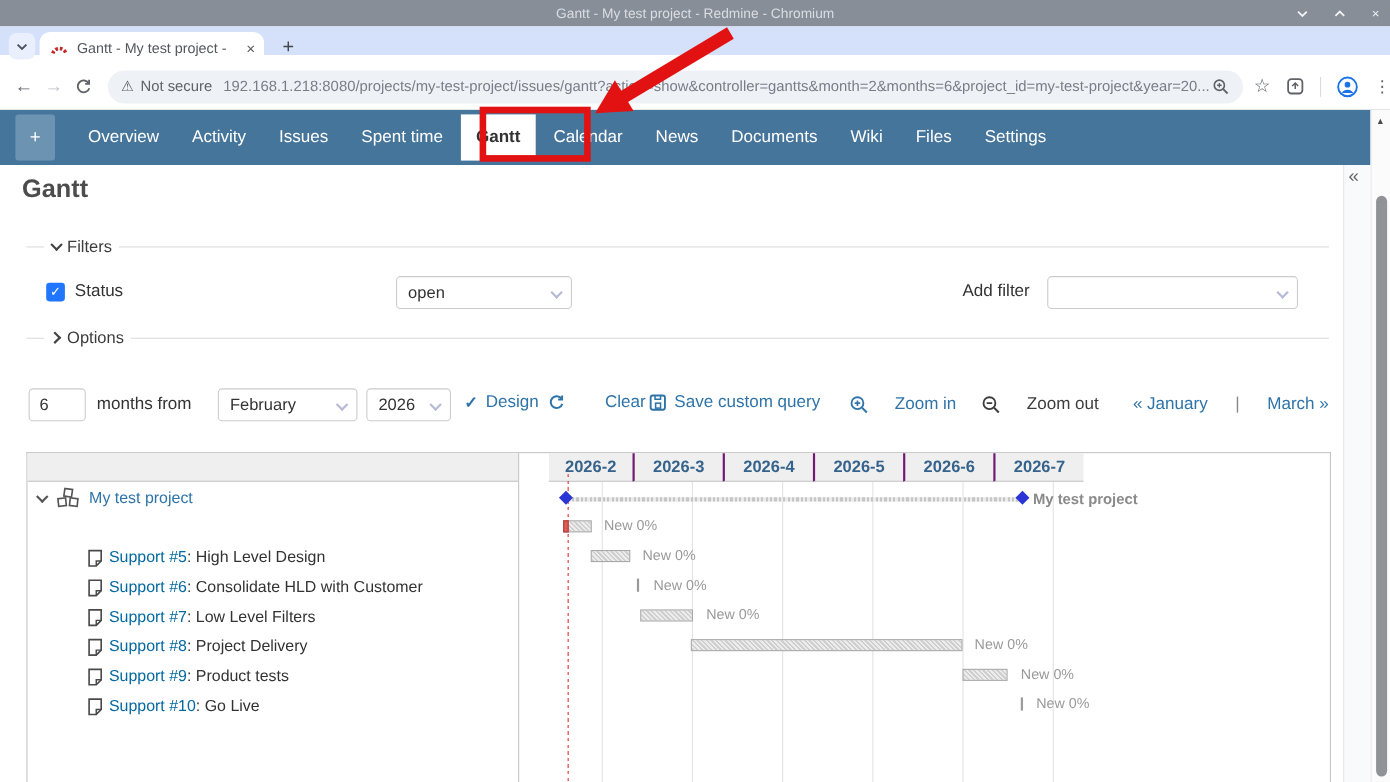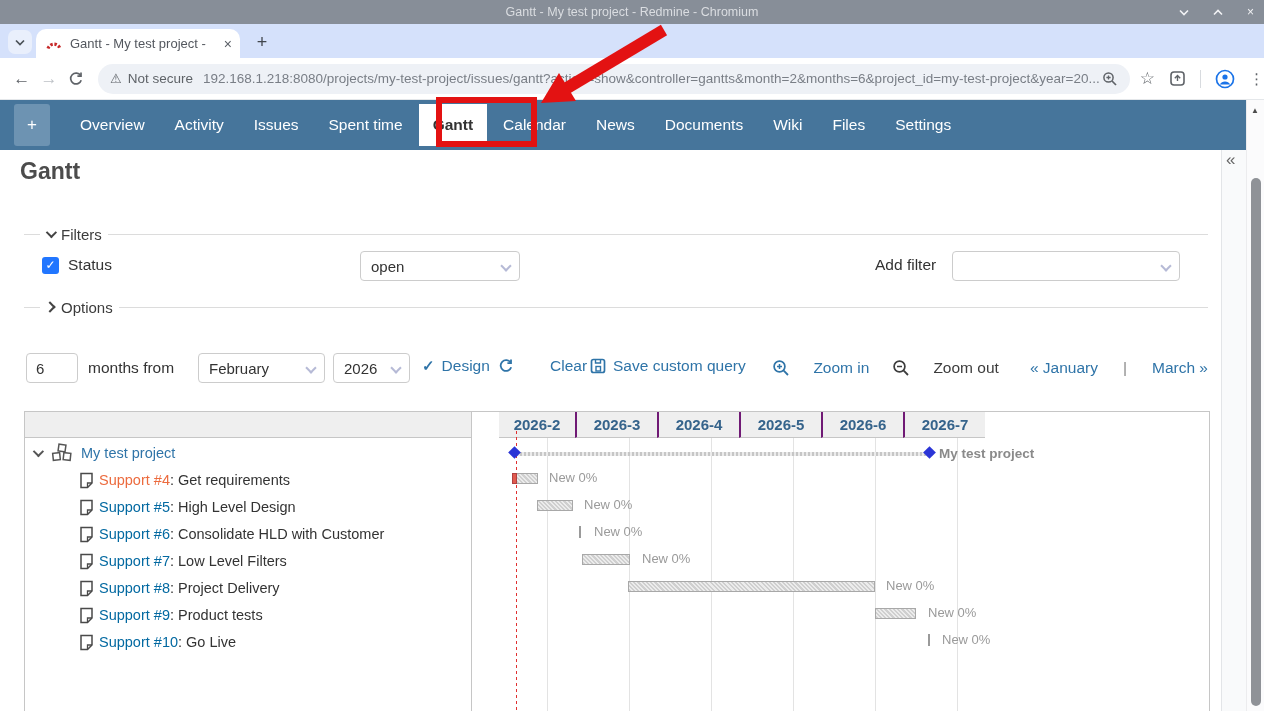--- a/index.html
+++ b/index.html
@@ -7,21 +7,21 @@
   body { font-family: "Liberation Sans", sans-serif; background:#fff; overflow:hidden; }
   .screen { position:relative; width:1264px; height:711px; overflow:hidden; background:#fff; }
 
   
   .titlebar { position:absolute; left:0; top:0; width:1264px; height:24px; background:#878e98; display:flex; align-items:center; justify-content:center; }
   .titlebar .wtitle { color:#dadde1; font-size:12.5px; }
   .win-controls { position:absolute; right:10px; top:0; height:24px; display:flex; align-items:center; gap:24px; }
   .win-controls .wc { color:#f2f3f5; font-size:12px; line-height:1; cursor:default; display:flex; align-items:center; }
 
   
-  .tabstrip { position:absolute; left:0; top:24px; width:1264px; height:40px; background:#d5e1fb; }
+  .tabstrip { position:absolute; left:0; top:24px; width:1264px; height:26px; background:#d5e1fb; }
   .tab-search { position:absolute; left:8px; top:6px; width:24px; height:24px; border-radius:7px; background:#e9effc; display:flex; align-items:center; justify-content:center; color:#4a5158; }
   .btab { position:absolute; left:36px; top:5px; width:204px; height:29px; background:#fff; border-radius:10px 10px 0 0; display:flex; align-items:center; padding:0 8px 0 10px; }
   .btab .fav { width:16px; height:16px; margin-right:8px; flex:0 0 auto; }
   .btab .tab-title { font-size:13px; color:#53575e; white-space:nowrap; overflow:hidden; flex:1 1 auto; }
   .btab .tab-close { color:#5a5f66; font-size:14px; margin-left:6px; }
   .newtab-btn { position:absolute; left:250px; top:6px; width:24px; height:24px; display:flex; align-items:center; justify-content:center; color:#41464d; font-size:18px; }
 
   
   .toolbar { position:absolute; left:0; top:58px; width:1264px; height:42px; background:#fff; border-bottom:1px solid #e4e7ea; display:flex; align-items:center; }
   .nav-ic { font-size:17px; color:#5f6368; width:30px; text-align:center; }
@@ -223,21 +223,21 @@
     <span class="collapse">«</span>
   </div>
   <div class="vscroll">
     <span class="up">▲</span>
     <div class="thumb"></div>
   </div>
 
   <div class="content">
     <h2 class="page-title">Gantt</h2>
 
-    <div class="fset" style="top:73px;">
+    <div class="fset" style="top:63px;">
       <div class="fline"></div>
       <span class="legend">
         <i class="chev down"></i>
         <span>Filters</span>
       </span>
     </div>
 
     <div class="filter-row">
       <span class="checkbox">✓</span>
       <span class="status-label">Status</span>
@@ -345,30 +345,20 @@
               <g fill="none" stroke="#555" stroke-width="1.5">
                 <rect x="7.5" y="1.5" width="7" height="7" transform="rotate(8 11 5)"></rect>
                 <rect x="2" y="10" width="7" height="7" transform="rotate(-6 5.5 13.5)"></rect>
                 <rect x="12.5" y="10" width="7" height="7" transform="rotate(6 16 13.5)"></rect>
               </g>
             </svg>
         </span>
         <a class="plink">My test project</a>
       </div>
 
-      <div class="trow" style="top:57px;">
-        <span class="doc-ic">
-            <svg width="15" height="17" viewBox="0 0 15 17">
-              <path d="M2 1.5 h11 v9.5 l-4.5 4.5 h-6.5 z" fill="#fff" stroke="#4a4a4a" stroke-width="1.5"></path>
-              <path d="M13 11 h-4.5 v4.5" fill="none" stroke="#4a4a4a" stroke-width="1.3"></path>
-            </svg>
-          </span>
-        <a class="ilink overdue">Support #4</a>
-          <span class="isubj">: Get requirements</span>
-      </div>
       <div class="trow" style="top:84px;">
         <span class="doc-ic">
             <svg width="15" height="17" viewBox="0 0 15 17">
               <path d="M2 1.5 h11 v9.5 l-4.5 4.5 h-6.5 z" fill="#fff" stroke="#4a4a4a" stroke-width="1.5"></path>
               <path d="M13 11 h-4.5 v4.5" fill="none" stroke="#4a4a4a" stroke-width="1.3"></path>
             </svg>
           </span>
         <a class="ilink">Support #5</a>
           <span class="isubj">: High Level Design</span>
       </div>

